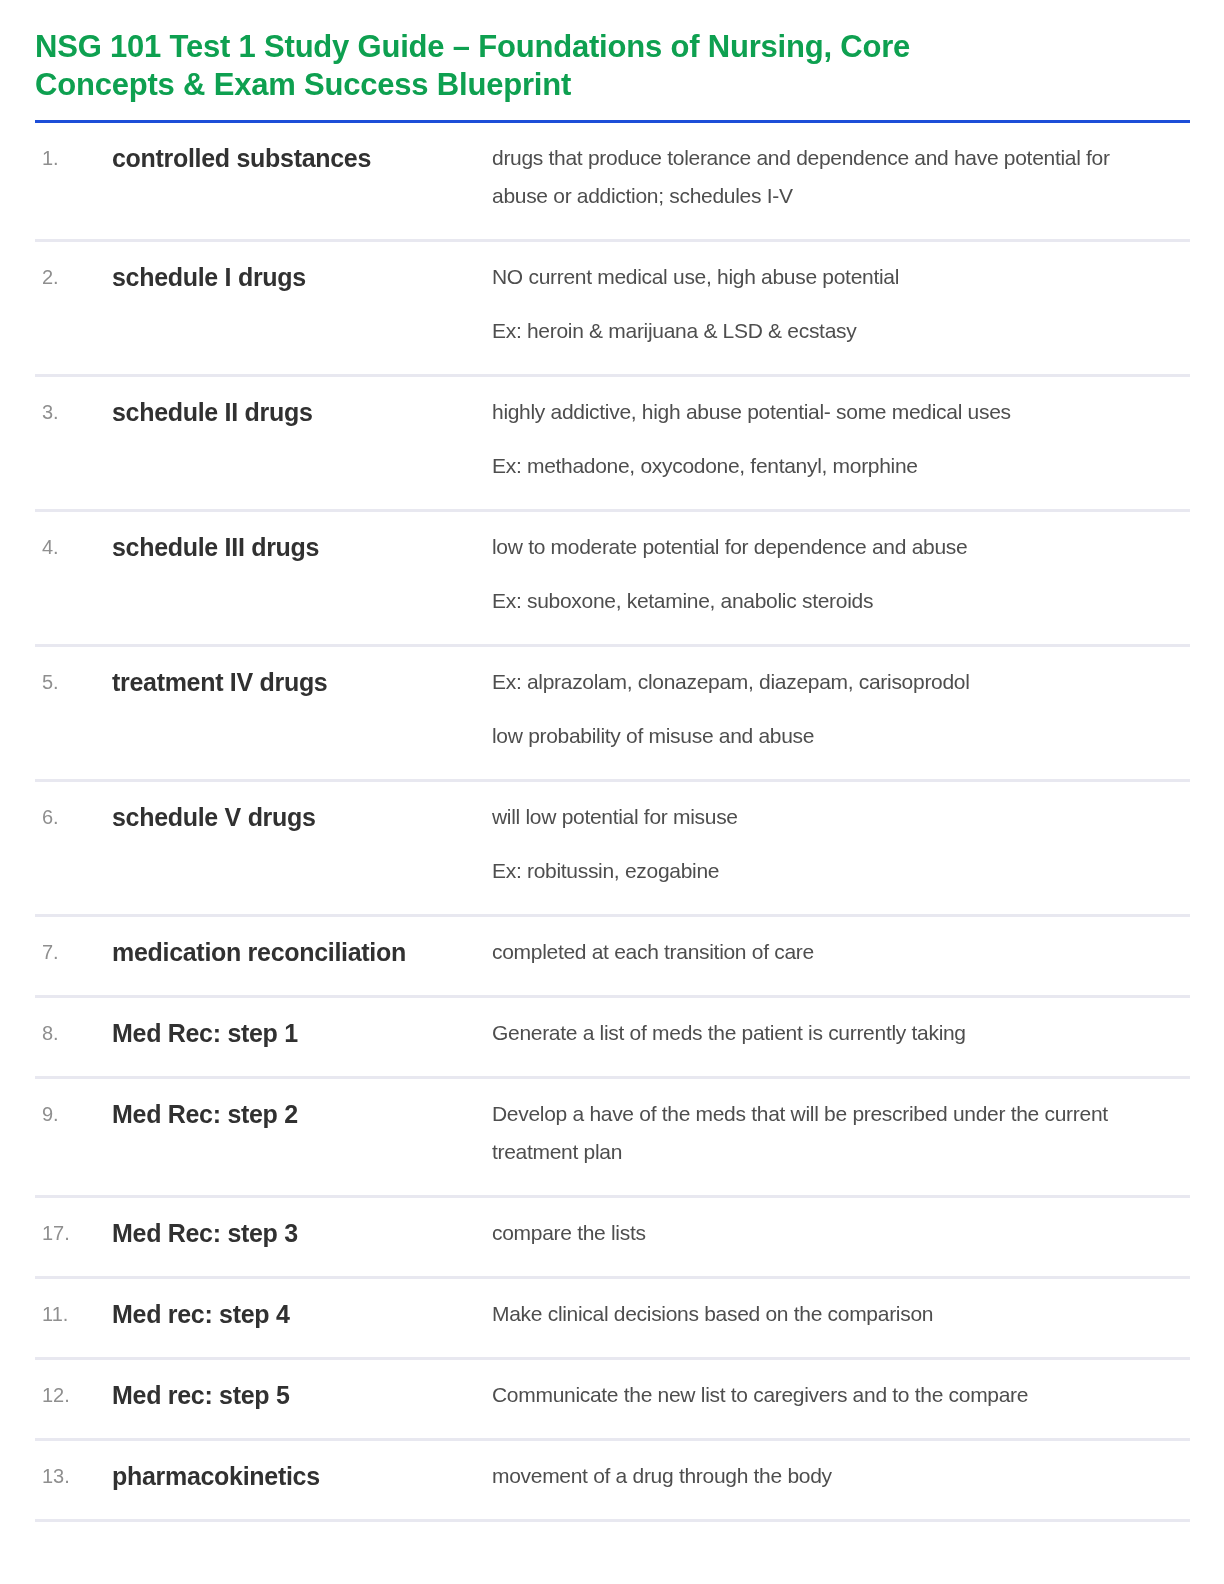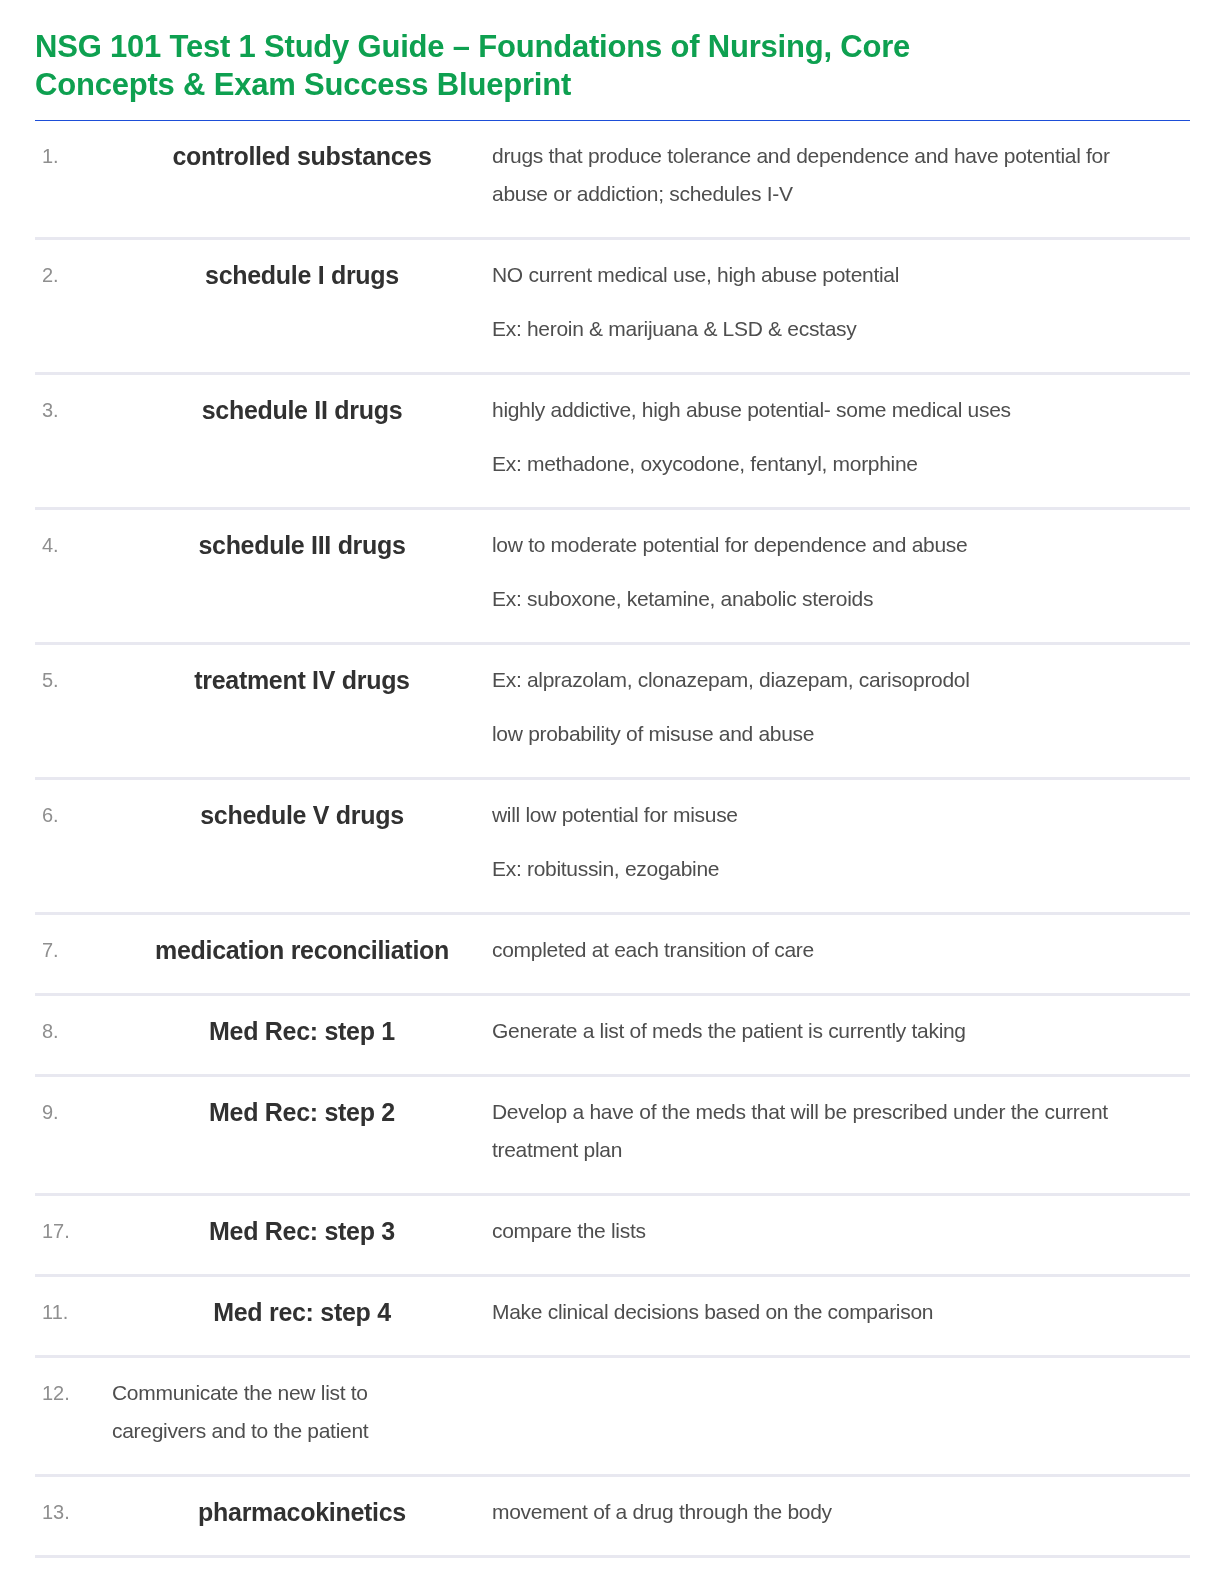--- a/index.html
+++ b/index.html
@@ -19,21 +19,21 @@
   }
   .page-title {
     margin: 0;
     color: #0EA050;
     font-size: 31px;
     line-height: 38px;
     font-weight: bold;
     letter-spacing: -0.2px;
     white-space: pre-line;
     padding-bottom: 16px;
-    border-bottom: 1px solid #1d4ed8;
+    border-bottom: 3px solid #1d4ed8;
   }
   .terms-table {
     width: 100%;
   }
   .term-row {
     display: grid;
     grid-template-columns: 77px 380px 1fr;
     align-items: start;
     padding: 16px 0 24px 0;
     border-bottom: 3px solid #e8e8f0;
@@ -44,21 +44,20 @@
     line-height: 38px;
     padding-left: 7px;
   }
   .term-label {
     color: #313131;
     font-size: 25px;
     font-weight: 600;
     line-height: 38px;
     letter-spacing: -0.3px;
     white-space: nowrap;
-    text-align: center;
   }
   .term-def {
     color: #4e4e4e;
     font-size: 21px;
     line-height: 38px;
     letter-spacing: -0.3px;
     padding-right: 38px;
   }
   .term-def .para + .para {
     margin-top: 16px;
@@ -161,22 +160,23 @@
     <div class="term-row">
       <div class="term-num">11.</div>
       <div class="term-label">Med rec: step 4</div>
       <div class="term-def">
           <div class="para">Make clinical decisions based on the comparison</div>
         </div>
     </div>
 
     <div class="term-row">
       <div class="term-num">12.</div>
+      <div class="term-label">Med rec: step 5</div>
       <div class="term-def">
-          <div class="para">Communicate the new list to caregivers and to the patient</div>
+          <div class="para">Communicate the new list to caregivers and to the compare</div>
         </div>
     </div>
 
     <div class="term-row">
       <div class="term-num">13.</div>
       <div class="term-label">pharmacokinetics</div>
       <div class="term-def">
           <div class="para">movement of a drug through the body</div>
         </div>
     </div>

